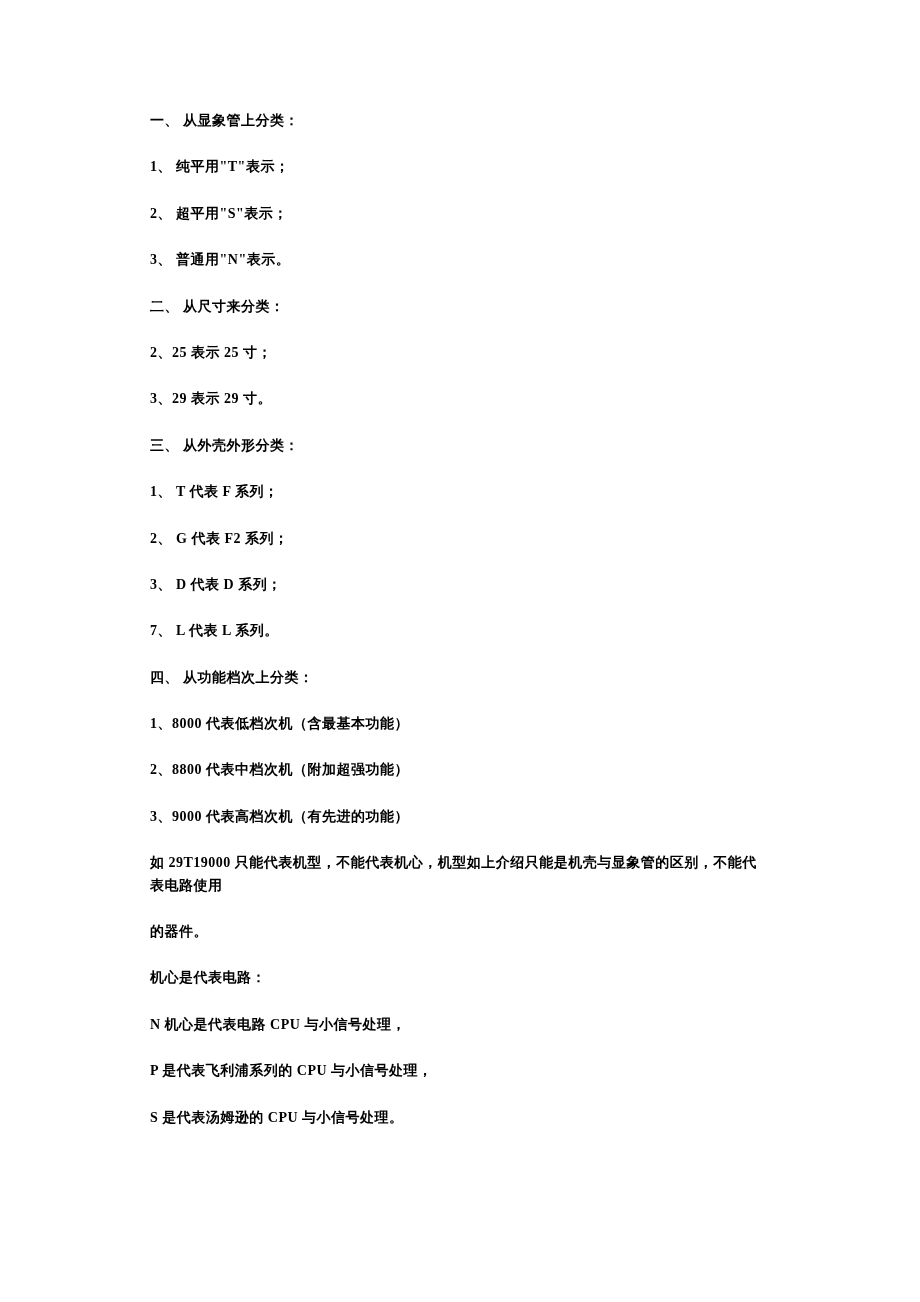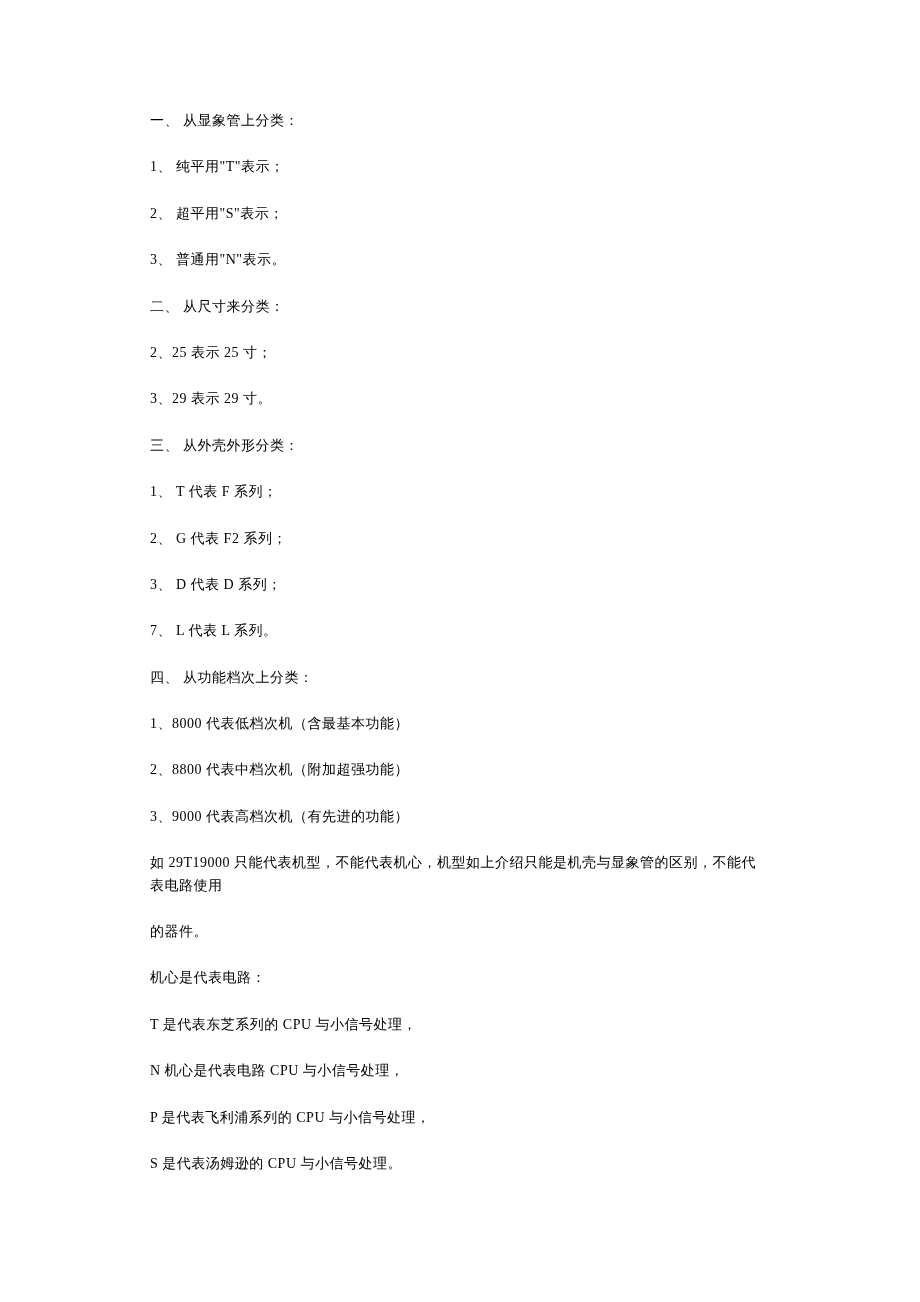--- a/index.html
+++ b/index.html
@@ -13,20 +13,21 @@
   }
   .page {
     width: 920px;
     min-height: 1302px;
     padding: 110px 150px 80px 150px;
     box-sizing: border-box;
   }
   .line {
     margin-bottom: 24px;
     letter-spacing: 0.5px;
+    font-weight: bold;
   }
 </style>
 </head>
 <body>
 
 <div class="page">
   <div class="line">一、  从显象管上分类：</div>
   <div class="line">1、  纯平用"T"表示；</div>
   <div class="line">2、  超平用"S"表示；</div>
   <div class="line">3、  普通用"N"表示。</div>
@@ -38,17 +39,16 @@
   <div class="line">2、 G 代表 F2 系列；</div>
   <div class="line">3、 D 代表 D 系列；</div>
   <div class="line">7、 L 代表 L 系列。</div>
   <div class="line">四、  从功能档次上分类：</div>
   <div class="line">1、8000 代表低档次机（含最基本功能）</div>
   <div class="line">2、8800 代表中档次机（附加超强功能）</div>
   <div class="line">3、9000 代表高档次机（有先进的功能）</div>
   <div class="line">如 29T19000 只能代表机型，不能代表机心，机型如上介绍只能是机壳与显象管的区别，不能代表电路使用</div>
   <div class="line">的器件。</div>
   <div class="line">   机心是代表电路：</div>
-  <div class="line">T  是代表东芝系列的 CPU 与小信号处理，</div>
   <div class="line">N  机心是代表电路 CPU 与小信号处理，</div>
   <div class="line">P  是代表飞利浦系列的 CPU 与小信号处理，</div>
   <div class="line">S  是代表汤姆逊的 CPU 与小信号处理。</div>
 </div>
 
 </body></html>

